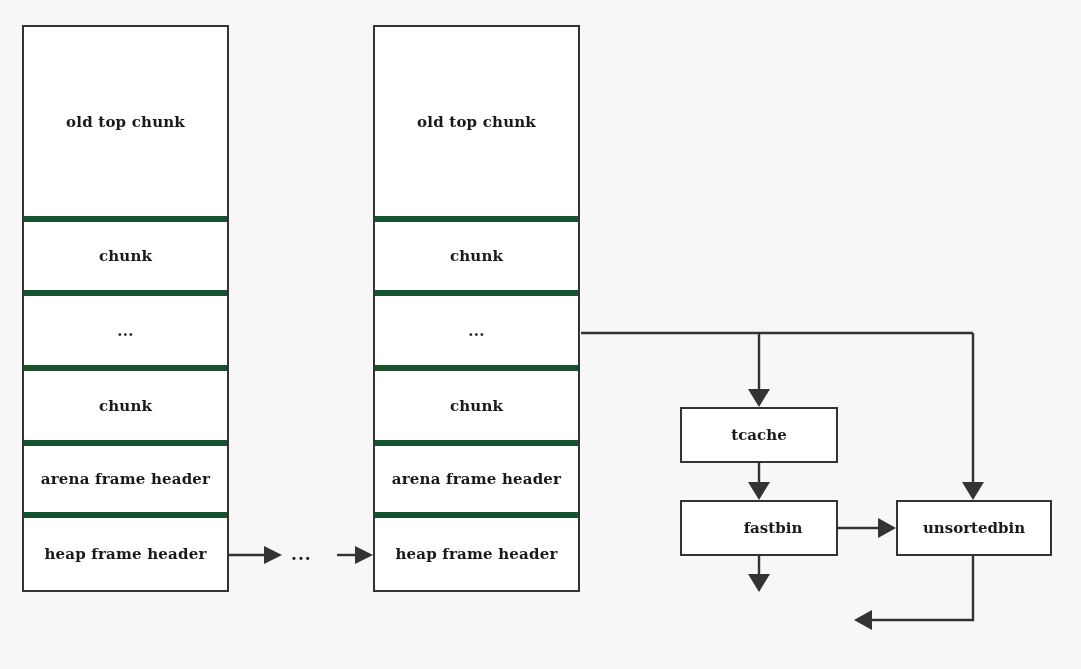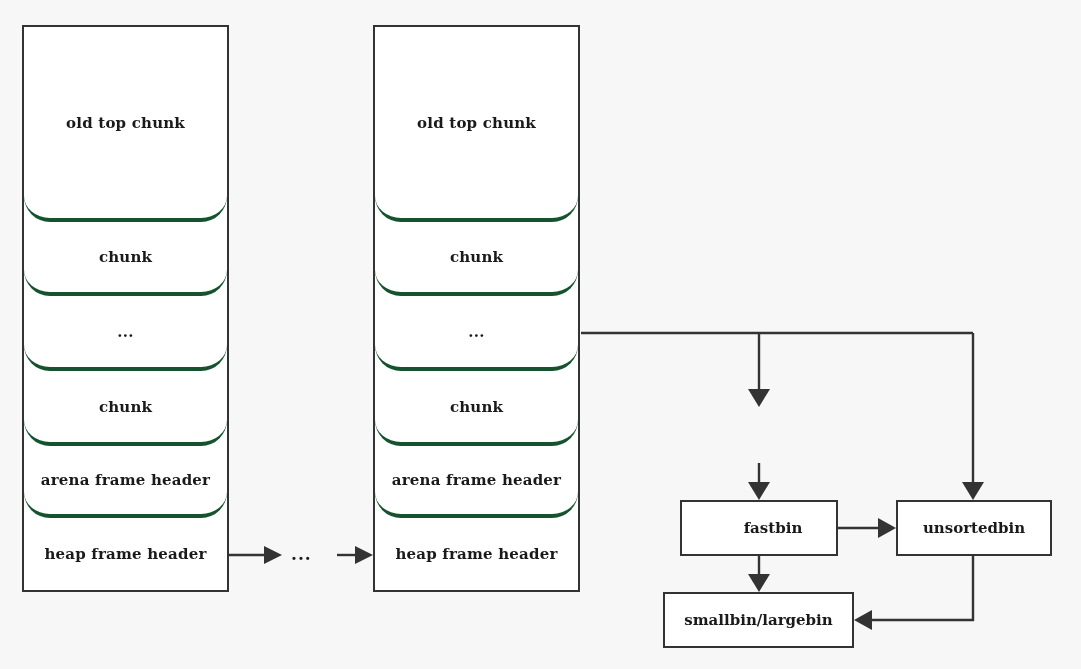--- a/index.html
+++ b/index.html
@@ -33,22 +33,21 @@
     align-items: center;
     justify-content: center;
     background: #ffffff;
     color: #1a1a1a;
     font-weight: bold;
     font-size: 15px;
     letter-spacing: 0.2px;
     white-space: nowrap;
   }
   .cell.divided {
-    border-bottom: 4px solid #14532d;
-    border-radius: 26px;
+    border-bottom: 6px solid #14532d;
   }
   .node {
     position: absolute;
     background: #ffffff;
     border: 2px solid #333333;
     box-sizing: border-box;
     display: flex;
     align-items: center;
     justify-content: center;
     color: #1a1a1a;
@@ -127,28 +126,28 @@
       <span>chunk</span>
     </div>
     <div class="cell divided" style="top:419px; height:72px;">
       <span>arena frame header</span>
     </div>
     <div class="cell" style="top:491px; height:72px;">
       <span>heap frame header</span>
     </div>
   </div>
 
+  <div class="node" style="left:680px; top:407px; width:158px; height:56px;">
+    <span>tcache</span>
+  </div>
   <div class="node" style="left:680px; top:500px; width:158px; height:56px;padding-left:28px;">
     <span>fastbin</span>
   </div>
   <div class="node" style="left:896px; top:500px; width:156px; height:56px;">
     <span>unsortedbin</span>
-  </div>
-  <div class="node" style="left:663px; top:592px; width:191px; height:56px;">
-    <span>smallbin/largebin</span>
   </div>
 
   <svg class="wires" viewBox="0 0 1081 669">
 
     <g>
       <line class="wire" x1="229" y1="555" x2="264" y2="555"></line>
       <polygon class="head" points="264,546 282,555 264,564"></polygon>
     </g>
 
     <g>

